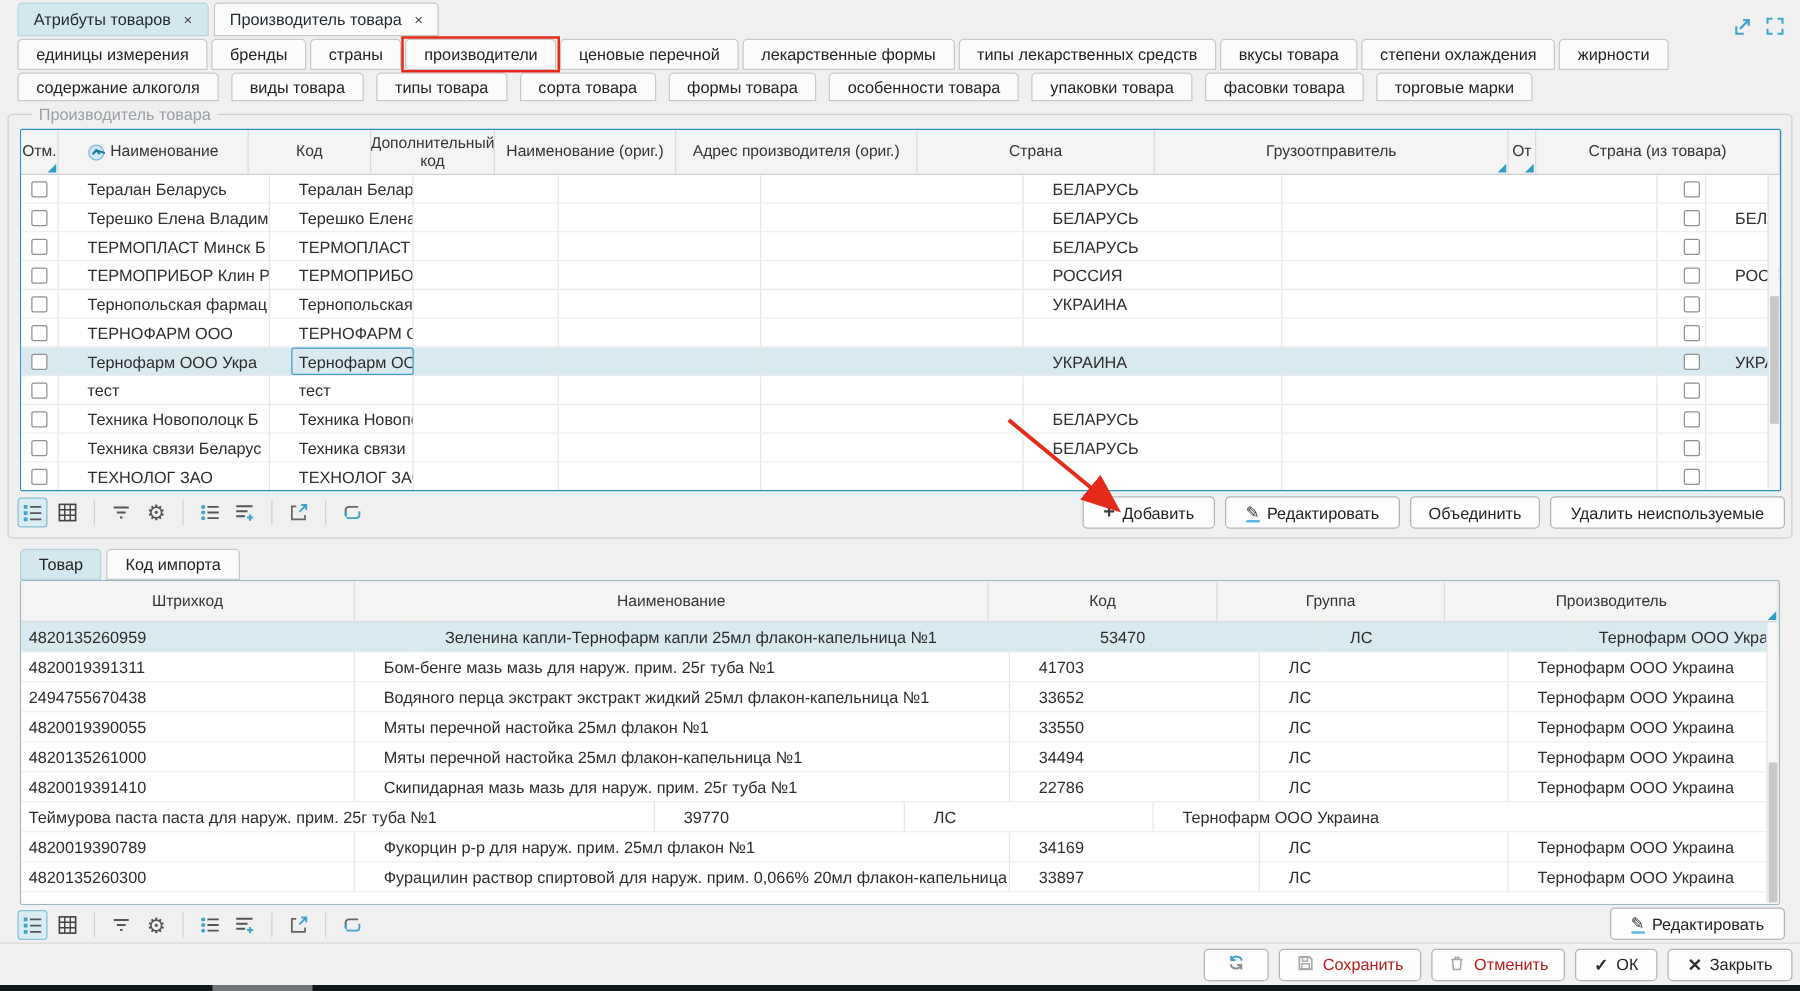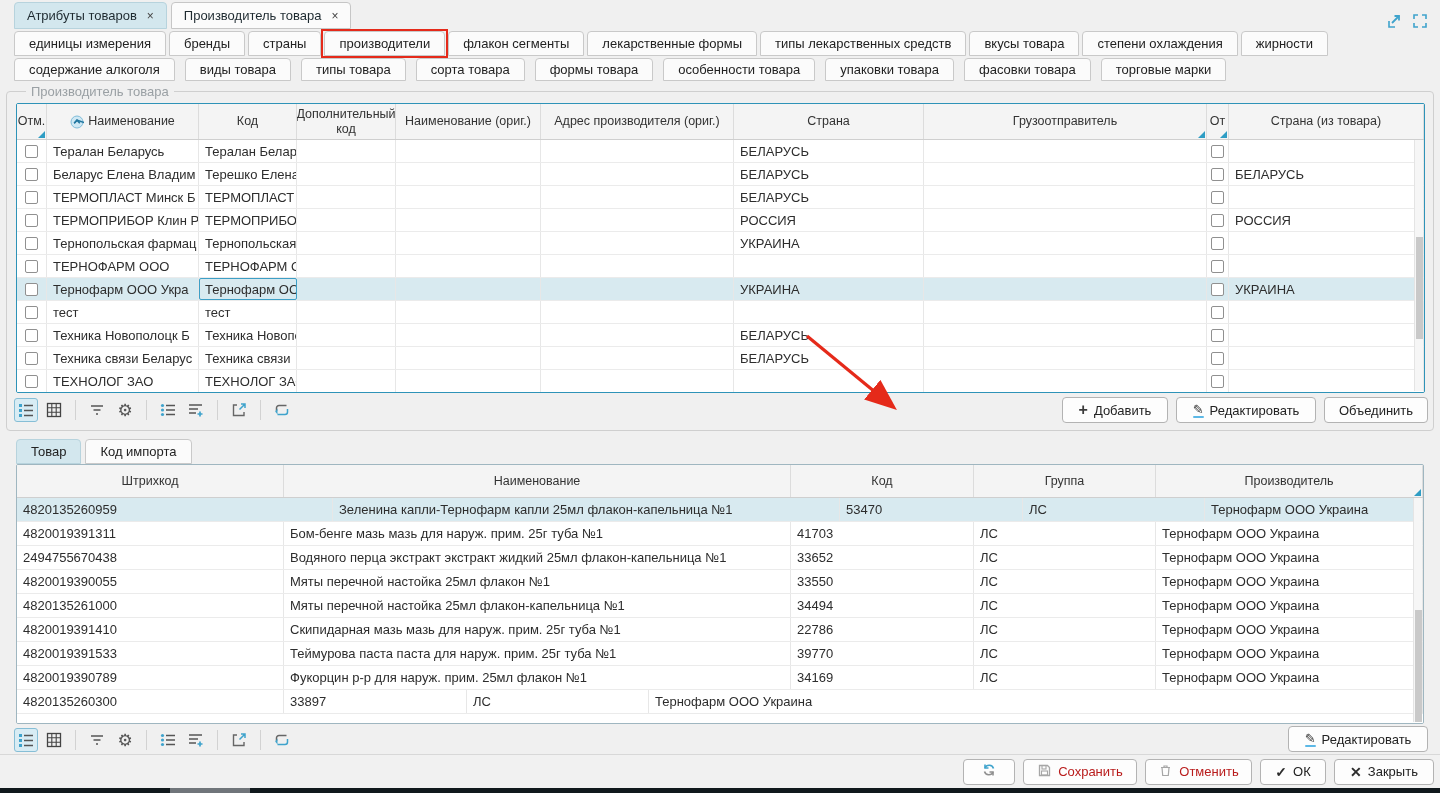--- a/index.html
+++ b/index.html
@@ -22,21 +22,21 @@
   .cat-row.r2 .cat-tab { height:23px; line-height:21px; }
 
   
   .groupbox-border { position:absolute; left:6px; top:91px; width:1428px; height:340px; border:1px solid #cfcfcf; border-radius:4px; }
   .groupbox-label { position:absolute; left:26px; top:84px; padding:0 5px; background:#f0f0f0; color:#9aa0a4; font-size:13px; z-index:2; }
 
   
   .tbl { position:absolute; background:#fff; overflow:hidden; }
   .tbl .thead { display:flex; background:#f4f4f4; border-bottom:1px solid #cfcfcf; }
   .tbl .th { position:relative; display:flex; align-items:center; justify-content:center; text-align:center; font-size:12.5px; color:#333; border-right:1px solid #dcdcdc; overflow:hidden; line-height:1.15; padding:0 2px; }
-  .tbl .row { display:flex; border-bottom:1px solid #ebebeb; background:#fff; }
+  .tbl .row { display:flex; border-bottom:1px solid #ebebeb; background:#fff;gap:17px; }
   .tbl .row.sel { background:#d8eaf0; }
   .tbl .td { border-right:1px solid #e7e7e7; overflow:hidden; white-space:nowrap; padding-left:6px; display:flex; align-items:center; }
   .tbl .td.ck { justify-content:center; padding-left:0; }
   .tbl .td.fc { outline:1px solid #3d9fc6; outline-offset:-1px; border-radius:2px; }
   .ptable { left:16px; top:103px; width:1409px; height:290px; border:1px solid #2e93b8; border-radius:2px; }
   .ptable .thead { height:36px; }
   .ptable .row { height:23px; }
   .ptable .td { height:22px; }
   .ltable { left:16px; top:464px; width:1408px; height:260px; border:1px solid #9fb6c0; border-radius:2px; }
   .ltable .thead { height:33px; }
@@ -111,21 +111,21 @@
           </svg>
         </span>
     </div>
   </div>
 
   <div class="cat-row r1" id="catRow1">
       <div class="cat-tab">единицы измерения</div>
       <div class="cat-tab">бренды</div>
       <div class="cat-tab">страны</div>
       <div class="cat-tab">производители</div>
-      <div class="cat-tab">флакон сегменты</div>
+      <div class="cat-tab">ценовые перечной</div>
       <div class="cat-tab">лекарственные формы</div>
       <div class="cat-tab">типы лекарственных средств</div>
       <div class="cat-tab">вкусы товара</div>
       <div class="cat-tab">степени охлаждения</div>
       <div class="cat-tab">жирности</div>
     </div>
   <div class="cat-row r2" id="catRow2">
       <div class="cat-tab">содержание алкоголя</div>
       <div class="cat-tab">виды товара</div>
       <div class="cat-tab">типы товара</div>
@@ -197,21 +197,21 @@
           <div class="td" style="width: 283px;"></div>
           <div class="td ck" style="width: 22px;">
             <span class="checkbox"></span>
           </div>
           <div class="td" style="flex: 1 1 0%;"></div>
         </div>
         <div class="row">
           <div class="td ck" style="width: 30px;">
             <span class="checkbox"></span>
           </div>
-          <div class="td" style="width: 152px;">Беларус Елена Владим</div>
+          <div class="td" style="width: 152px;">Терешко Елена Владим</div>
           <div class="td" style="width: 98px;">Терешко Елена</div>
           <div class="td" style="width: 99px;"></div>
           <div class="td" style="width: 145px;"></div>
           <div class="td" style="width: 193px;"></div>
           <div class="td" style="width: 190px;">БЕЛАРУСЬ</div>
           <div class="td" style="width: 283px;"></div>
           <div class="td ck" style="width: 22px;">
             <span class="checkbox"></span>
           </div>
           <div class="td" style="flex: 1 1 0%;">БЕЛАРУСЬ</div>
@@ -429,20 +429,23 @@
       <button class="btn" style="width: 140px;">
         <span><span class="pencil-wrap">
             <span class="glyph">✎</span>
             <span class="bar"></span>
           </span></span>
         <span>Редактировать</span>
       </button>
       <button class="btn" style="width: 104px;">
         <span>Объединить</span>
       </button>
+      <button class="btn" style="width: 188px;">
+        <span>Удалить неиспользуемые</span>
+      </button>
     </div>
 
   <div class="lower-tabs" id="lowerTabs">
       <div class="cat-tab" style="background: rgb(211, 231, 238); border-color: rgb(183, 211, 221);">Товар</div>
       <div class="cat-tab">Код импорта</div>
     </div>
 
   <div class="tbl ltable" id="lTable">
     <div class="thead" id="lHead" style="height:33px">
         <div class="th" style="width: 267px;">
@@ -499,35 +502,35 @@
           <div class="td" style="flex: 1 1 0%;">Тернофарм ООО  Украина</div>
         </div>
         <div class="row">
           <div class="td" style="width: 267px;">4820019391410</div>
           <div class="td" style="width: 507px;">Скипидарная мазь мазь для наруж. прим. 25г туба №1</div>
           <div class="td" style="width: 183px;">22786</div>
           <div class="td" style="width: 182px;">ЛС</div>
           <div class="td" style="flex: 1 1 0%;">Тернофарм ООО  Украина</div>
         </div>
         <div class="row">
-          <div class="td" style="width: 267px;">4820019391533</div>
           <div class="td" style="width: 507px;">Теймурова паста паста для наруж. прим. 25г туба №1</div>
           <div class="td" style="width: 183px;">39770</div>
           <div class="td" style="width: 182px;">ЛС</div>
           <div class="td" style="flex: 1 1 0%;">Тернофарм ООО  Украина</div>
         </div>
         <div class="row">
           <div class="td" style="width: 267px;">4820019390789</div>
           <div class="td" style="width: 507px;">Фукорцин р-р для наруж. прим. 25мл флакон №1</div>
           <div class="td" style="width: 183px;">34169</div>
           <div class="td" style="width: 182px;">ЛС</div>
           <div class="td" style="flex: 1 1 0%;">Тернофарм ООО  Украина</div>
         </div>
         <div class="row">
           <div class="td" style="width: 267px;">4820135260300</div>
+          <div class="td" style="width: 507px;">Фурацилин раствор спиртовой для наруж. прим. 0,066% 20мл флакон-капельница</div>
           <div class="td" style="width: 183px;">33897</div>
           <div class="td" style="width: 182px;">ЛС</div>
           <div class="td" style="flex: 1 1 0%;">Тернофарм ООО  Украина</div>
         </div>
         <div class="row partial"></div>
       </div>
     <div class="vscroll" style="top:33px">
         <div class="thumb" style="top:112px;height:112px;"></div>
       </div>
   </div>

